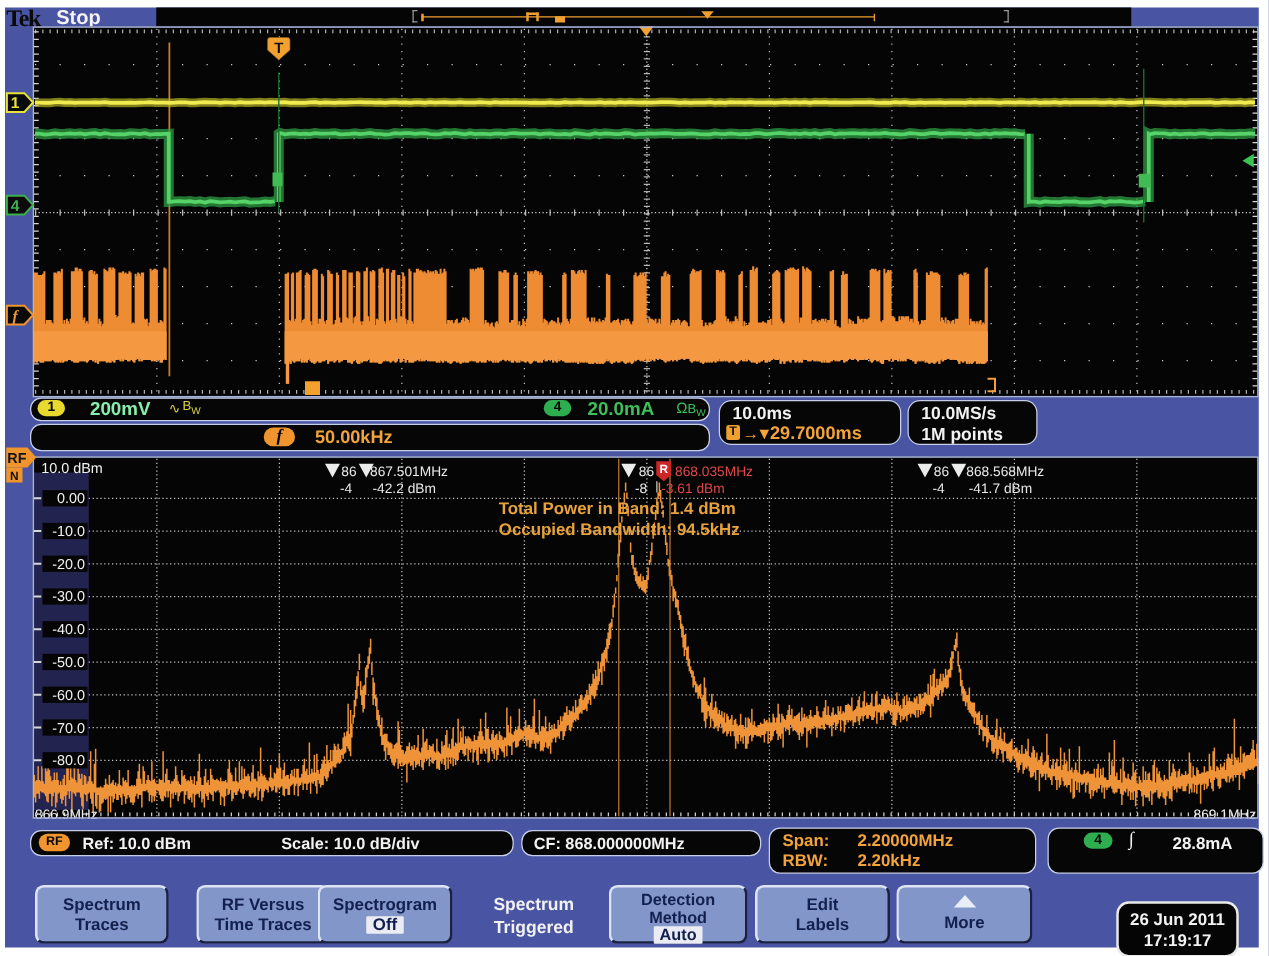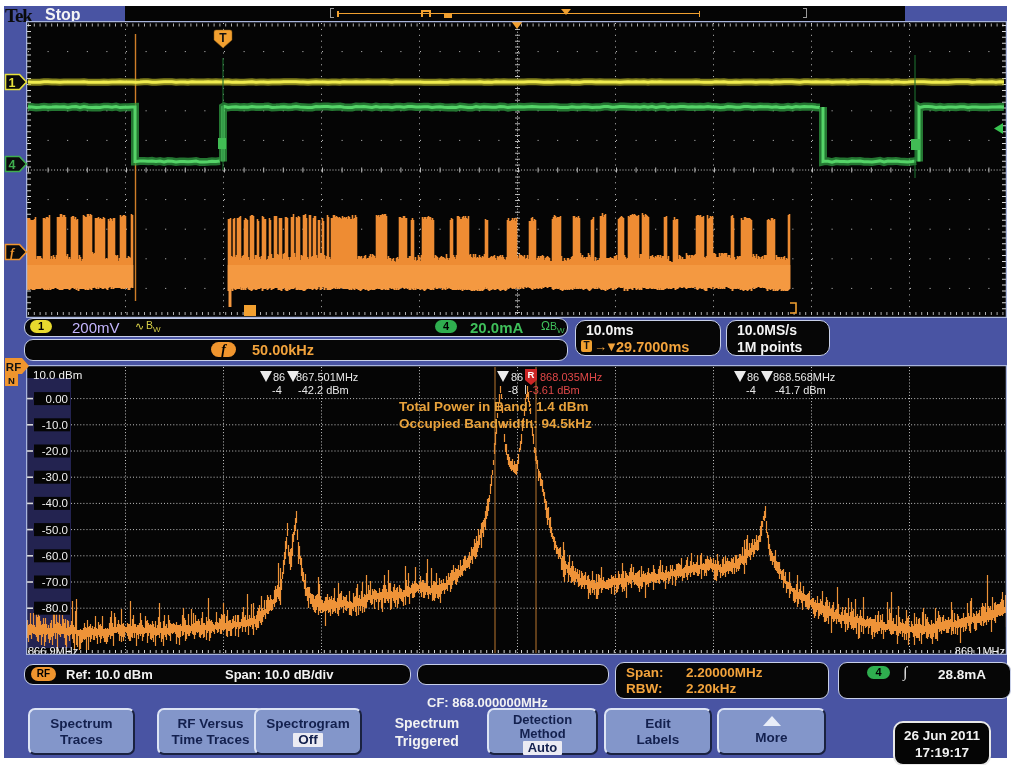--- a/index.html
+++ b/index.html
@@ -171,21 +171,21 @@
     </svg>
     <svg style="position:absolute;left:0px;top:351px" width="26" height="32" xmlns="http://www.w3.org/2000/svg">
       <path d="M1 1 h17 l7 8 -7 8 h-17 z" fill="#f0952e"></path>
       <text x="9.5" y="13.5" font-family="Liberation Sans" font-size="11.5" font-weight="bold" fill="#111" text-anchor="middle">RF</text>
       <rect x="1" y="17" width="13" height="12" fill="#f0952e"></rect>
       <text x="7.5" y="27" font-family="Liberation Sans" font-size="9.5" font-weight="bold" fill="#111" text-anchor="middle">N</text>
     </svg>
 
   <div class="rbox" style="left:20px;top:311.5px;width:544px;height:19.5px"></div>
   <div class="oval" style="left:26px;top:314px;width:22px;height:13px;background:#e8d92e;font-size:11px;line-height:13px">1</div>
-  <div class="abs" style="left:68px;top:313px;font-size:15px;font-weight:normal;color:#c4b5fd">200mV</div>
+  <div class="abs" style="left:68px;top:313px;font-size:15px;font-weight:bold;color:#86efac">200mV</div>
   <div class="abs" style="left:131px;top:313.5px;font-size:11px;color:#d8d048">∿</div>
   <div class="abs" style="left:142px;top:312.5px;font-size:10.5px;color:#d8d048">B<span style="font-size:8px;vertical-align:-3px">W</span></div>
   <div class="oval" style="left:431px;top:314px;width:22px;height:13px;background:#2fae4f;font-size:11px;line-height:13px">4</div>
   <div class="abs" style="left:466px;top:313px;font-size:15px;font-weight:bold;color:#3fbf5a">20.0mA</div>
   <div class="abs" style="left:537px;top:313px;font-size:12px;color:#3fbf5a">Ω<span style="font-size:10.5px">B</span><span style="font-size:8px;vertical-align:-3px">W</span></div>
 
   <div class="rbox" style="left:20px;top:333px;width:544px;height:21.5px"></div>
   <div class="oval" style="left:207px;top:335.5px;width:25px;height:15px;background:#f0952e;font-family:'Liberation Serif',serif;font-style:italic;font-size:14px;line-height:15px">f</div>
   <div class="abs ot" style="left:248px;top:336px;font-size:14.5px">50.00kHz</div>
 
@@ -195,23 +195,23 @@
   <div class="abs ot" style="left:590px;top:333px;font-size:13px;letter-spacing:-2px">→▼</div>
   <div class="abs ot" style="left:612px;top:332.5px;font-size:14.5px">29.7000ms</div>
 
   <div class="rbox" style="left:722px;top:314px;width:104px;height:36px;border-radius:10px"></div>
   <div class="abs wt" style="left:733px;top:315.5px;font-size:14px">10.0MS/s</div>
   <div class="abs wt" style="left:733px;top:332.5px;font-size:14px">1M points</div>
 
   <div class="rbox" style="left:20px;top:657.5px;width:387px;height:21px"></div>
   <div class="oval" style="left:27px;top:660.5px;width:25px;height:14px;background:#f0952e;font-size:10px;line-height:14px">RF</div>
   <div class="abs wt" style="left:62px;top:661px;font-size:13px">Ref: 10.0 dBm</div>
-  <div class="abs wt" style="left:221px;top:661px;font-size:13px">Span: 10.0 dB/div</div>
+  <div class="abs wt" style="left:221px;top:661px;font-size:13px">Scale: 10.0 dB/div</div>
   <div class="rbox" style="left:413px;top:657.5px;width:192px;height:21px"></div>
-  <div class="abs wt" style="left:423px;top:689px;font-size:13px">CF: 868.000000MHz</div>
+  <div class="abs wt" style="left:423px;top:661px;font-size:13px">CF: 868.000000MHz</div>
   <div class="rbox" style="left:611px;top:656px;width:214px;height:37px"></div>
   <div class="abs ot" style="left:622px;top:658.5px;font-size:13.5px">Span:</div>
   <div class="abs ot" style="left:682px;top:658.5px;font-size:13.5px">2.20000MHz</div>
   <div class="abs ot" style="left:622px;top:675px;font-size:13.5px">RBW:</div>
   <div class="abs ot" style="left:682px;top:675px;font-size:13.5px">2.20kHz</div>
   <div class="rbox" style="left:834px;top:656px;width:173px;height:37px"></div>
   <div class="oval" style="left:863px;top:660px;width:23px;height:13px;background:#2fae4f;font-size:11px;line-height:13px">4</div>
   <div class="abs wt" style="left:899px;top:658px;font-size:15px;font-family:'Liberation Serif',serif">∫</div>
   <div class="abs wt" style="left:934px;top:661px;font-size:13.5px">28.8mA</div>
 

